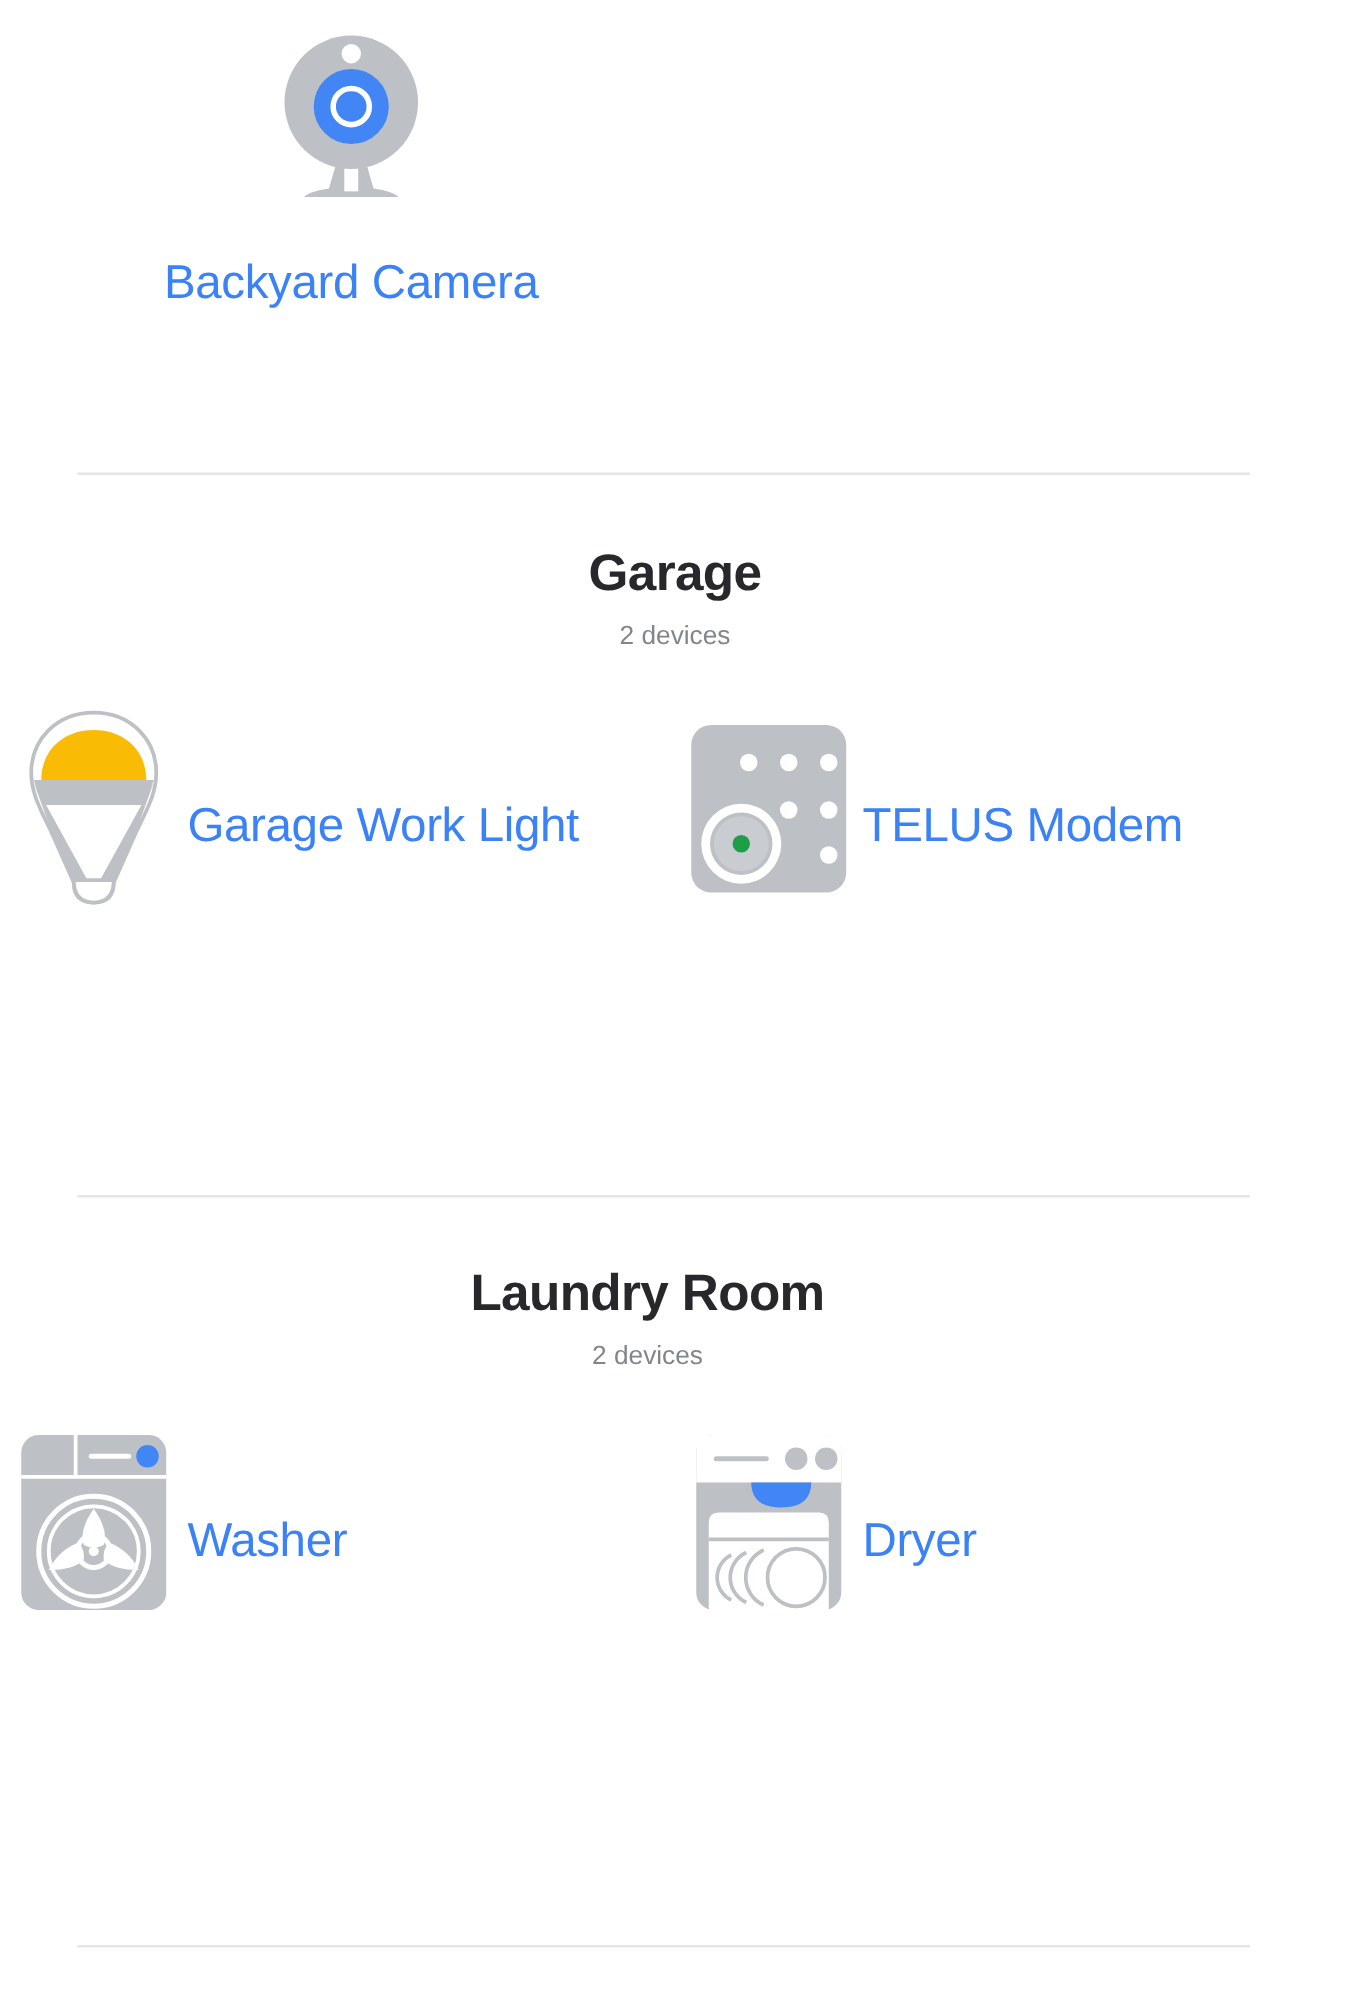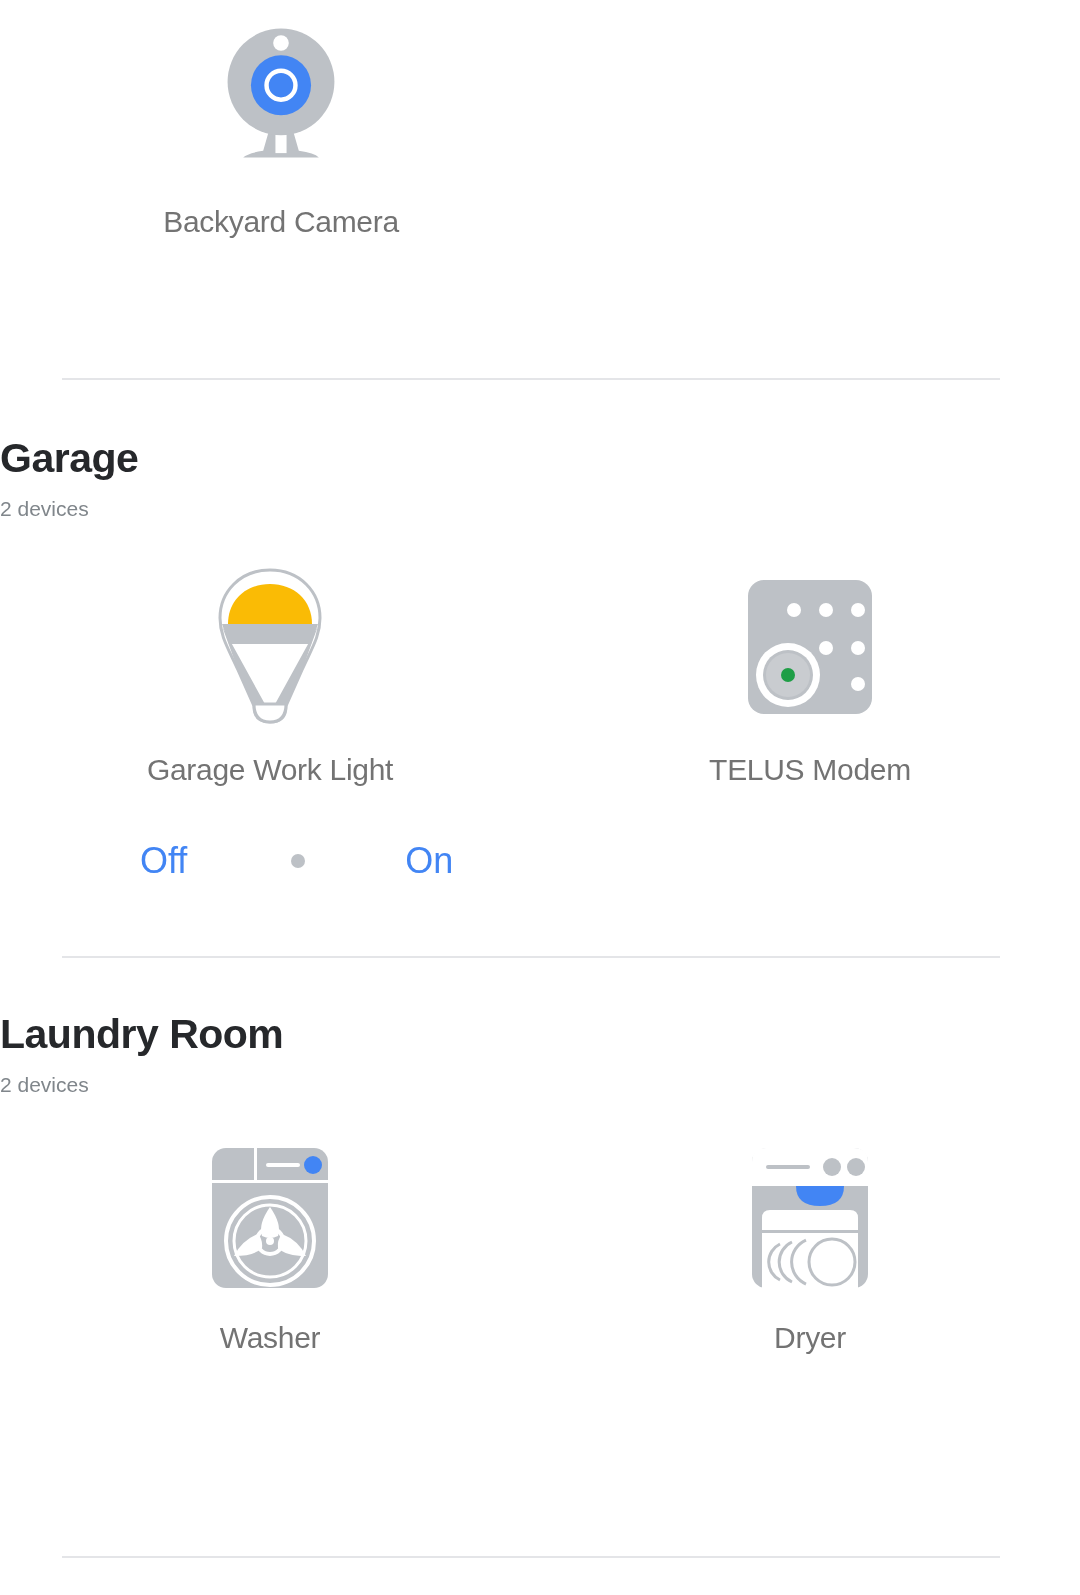--- a/index.html
+++ b/index.html
@@ -20,21 +20,21 @@
     overflow: hidden;
   }
 
   .divider {
     height: 2px;
     background: #e4e5e8;
     margin: 0 auto;
     width: 938px;
   }
 
-  .room-header { text-align: left; }
+  .room-header { text-align: center; }
 
   .room-title {
     font-size: 41px;
     font-weight: 700;
     color: #26282b;
     letter-spacing: -0.5px;
     line-height: 1;
   }
 
   .room-subtitle {
@@ -46,36 +46,36 @@
   }
 
   .device-grid {
     display: flex;
     width: 1080px;
   }
 
   .device-cell {
     width: 50%;
     display: flex;
-    flex-direction: column;
+    flex-direction: row;
     align-items: center;
   }
 
   .device-icon {
     width: 150px;
     height: 160px;
     display: flex;
     align-items: center;
     justify-content: center;
   }
 
   .device-label {
-    font-size: 30px;
+    font-size: 38px;
     font-weight: 400;
-    color: #737373;
+    color: #3b82f6;
     line-height: 1;
     text-align: center;
     letter-spacing: -0.3px;
   }
 
   
   .toggle-row {
     display: flex;
     align-items: center;
     margin-left: 140px;
@@ -174,25 +174,20 @@
             <circle cx="48" cy="103" r="32" fill="#ffffff"></circle>
             <circle cx="48" cy="103" r="25" fill="#bdc1c6"></circle>
             <circle cx="48" cy="103" r="22" fill="#c9ccd0"></circle>
             <circle cx="48" cy="103" r="7" fill="#1e9e46"></circle>
           </svg>
         </div>
         <div class="device-label" style="margin-top:28px;">TELUS Modem</div>
       </div>
     </div>
 
-    <div class="toggle-row" style="margin-top:58px;">
-      <div class="toggle-option">Off</div>
-      <div class="toggle-dot"></div>
-      <div class="toggle-option">On</div>
-    </div>
   </div>
 
   <div class="divider abs" style="left:62px; top:956px; width:938px;"></div>
 
   <div class="abs" style="left:0; top:1014px; width:1036px;">
 
     <div class="room-header">
       <div class="room-title">Laundry Room</div>
       <div class="room-subtitle">2 devices</div>
     </div>

